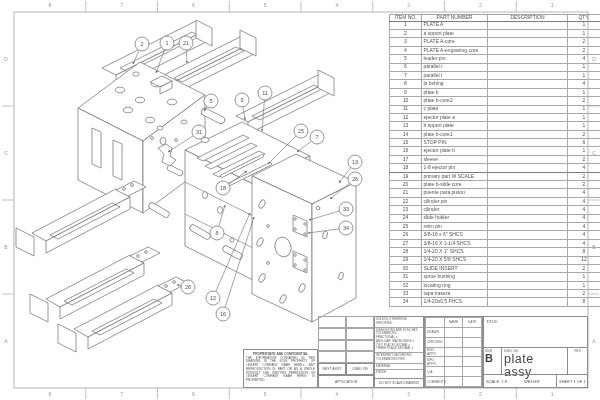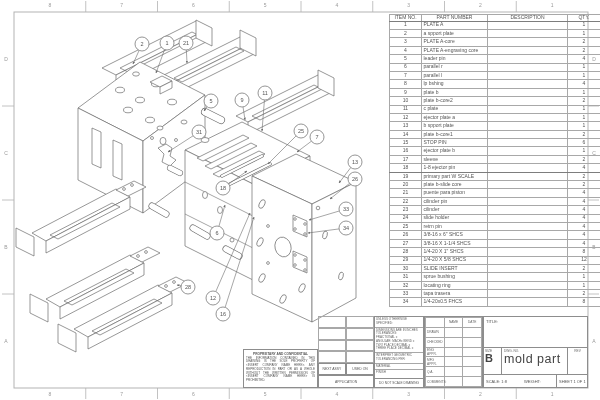--- a/index.html
+++ b/index.html
@@ -607,21 +607,21 @@
 
 <div id="right" class="abs tb">
   <div class="title">TITLE:</div>
   <div class="mid">
     <div class="size">
       <div class="lbl">SIZE</div>
       <div class="b">B</div>
     </div>
     <div class="dwg">
       <div class="lbl">DWG.  NO.</div>
-      <div class="no">mold part</div>
+      <div class="no">plate assy</div>
     </div>
     <div class="rev">
       <div class="lbl">REV</div>
     </div>
   </div>
   <div class="bot">
     <div class="sc">SCALE: 1:8</div>
     <div class="wt">WEIGHT:</div>
     <div class="sh">SHEET 1 OF 1</div>
   </div>

